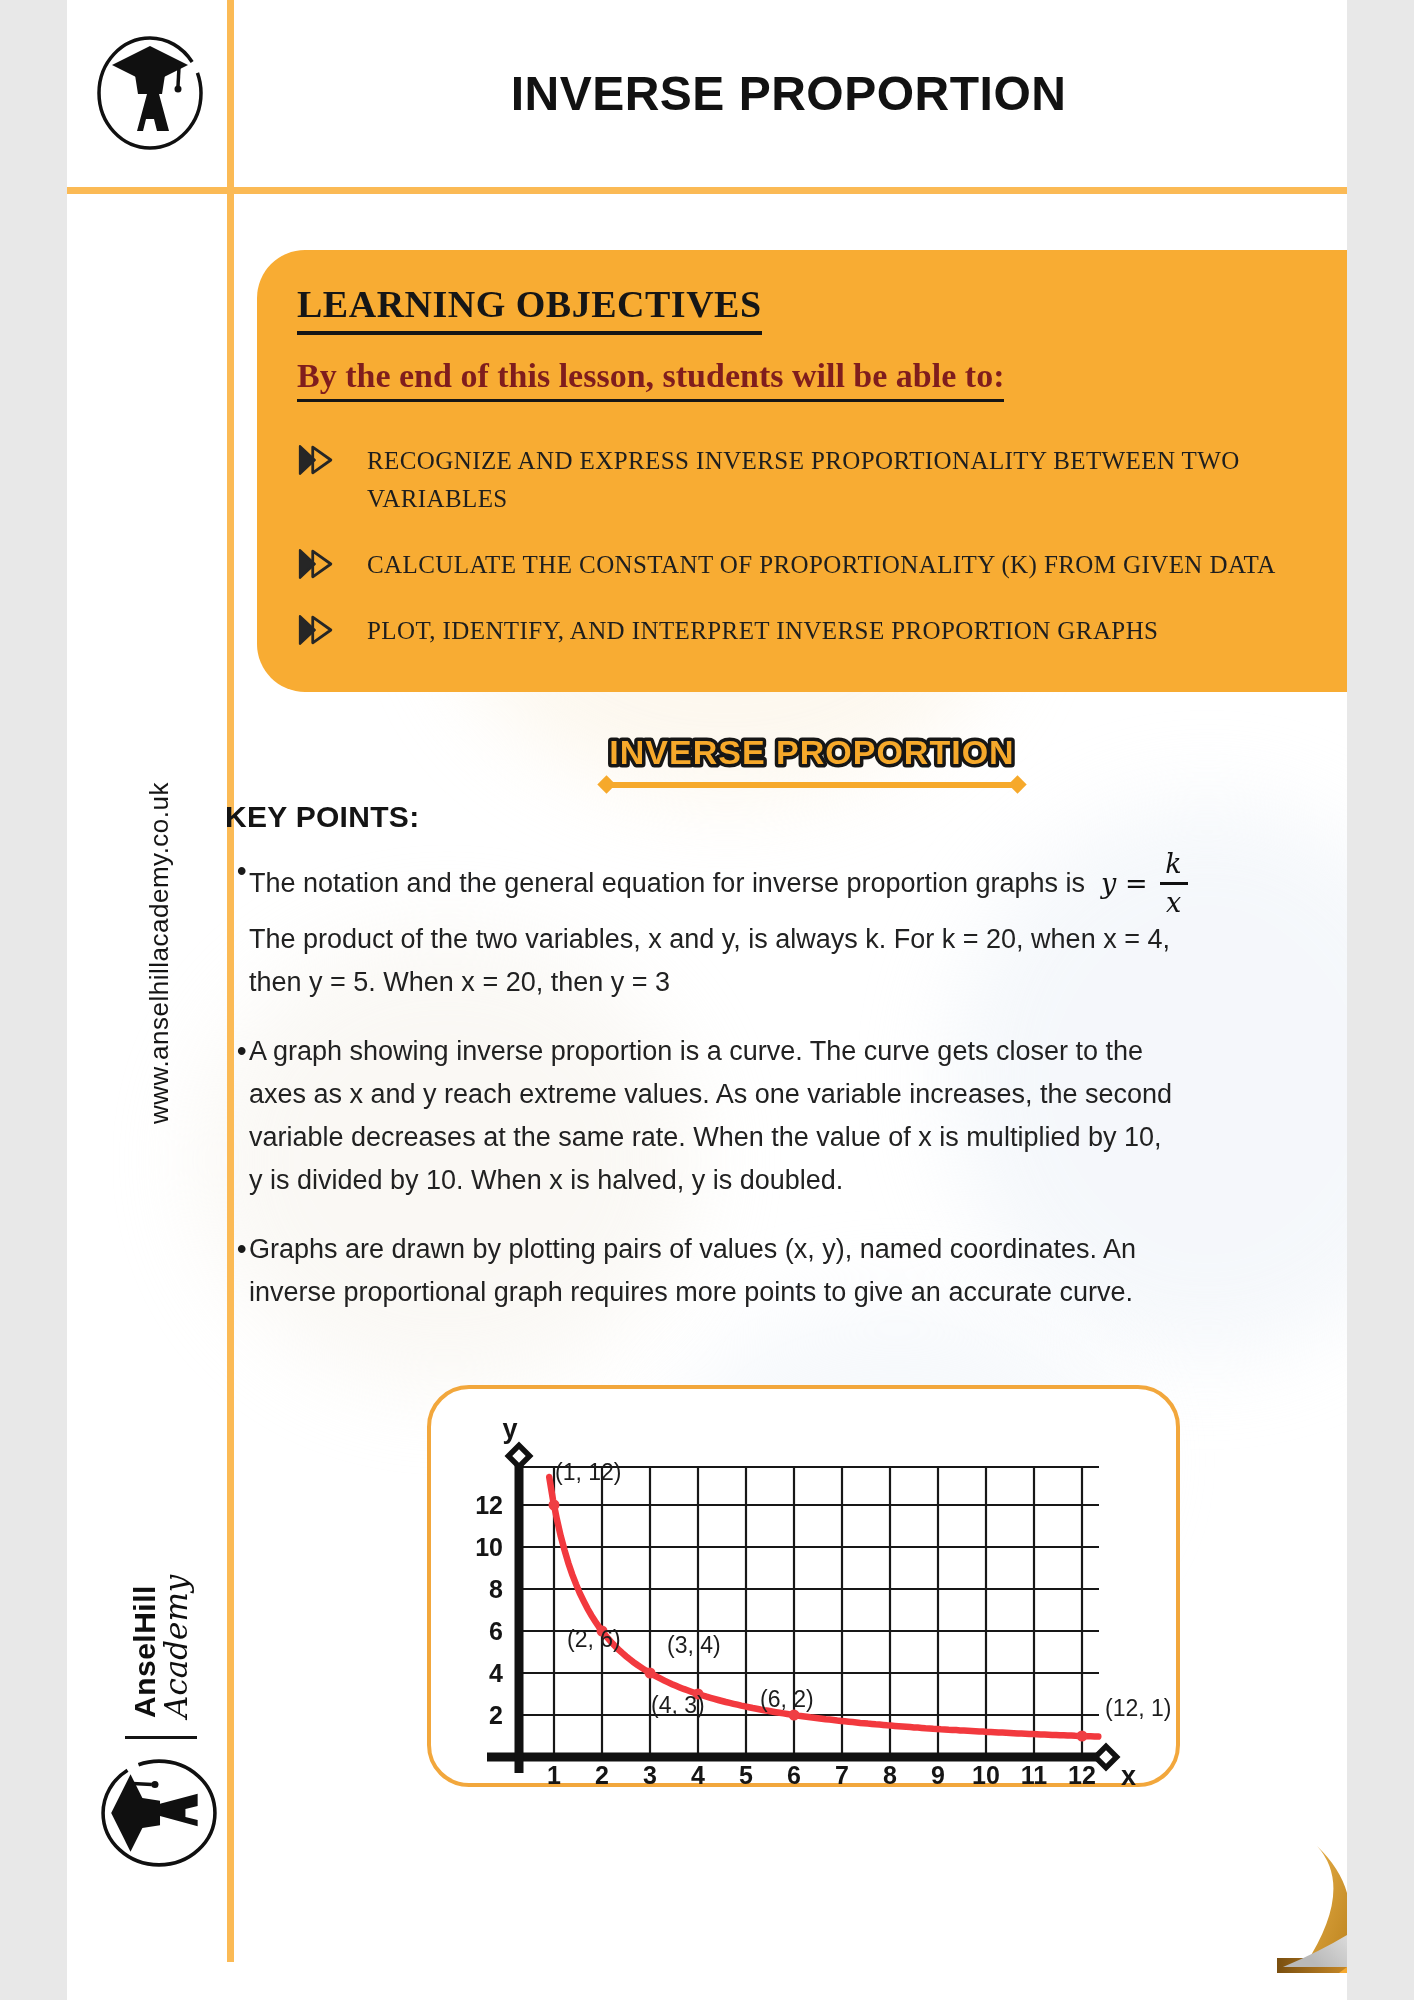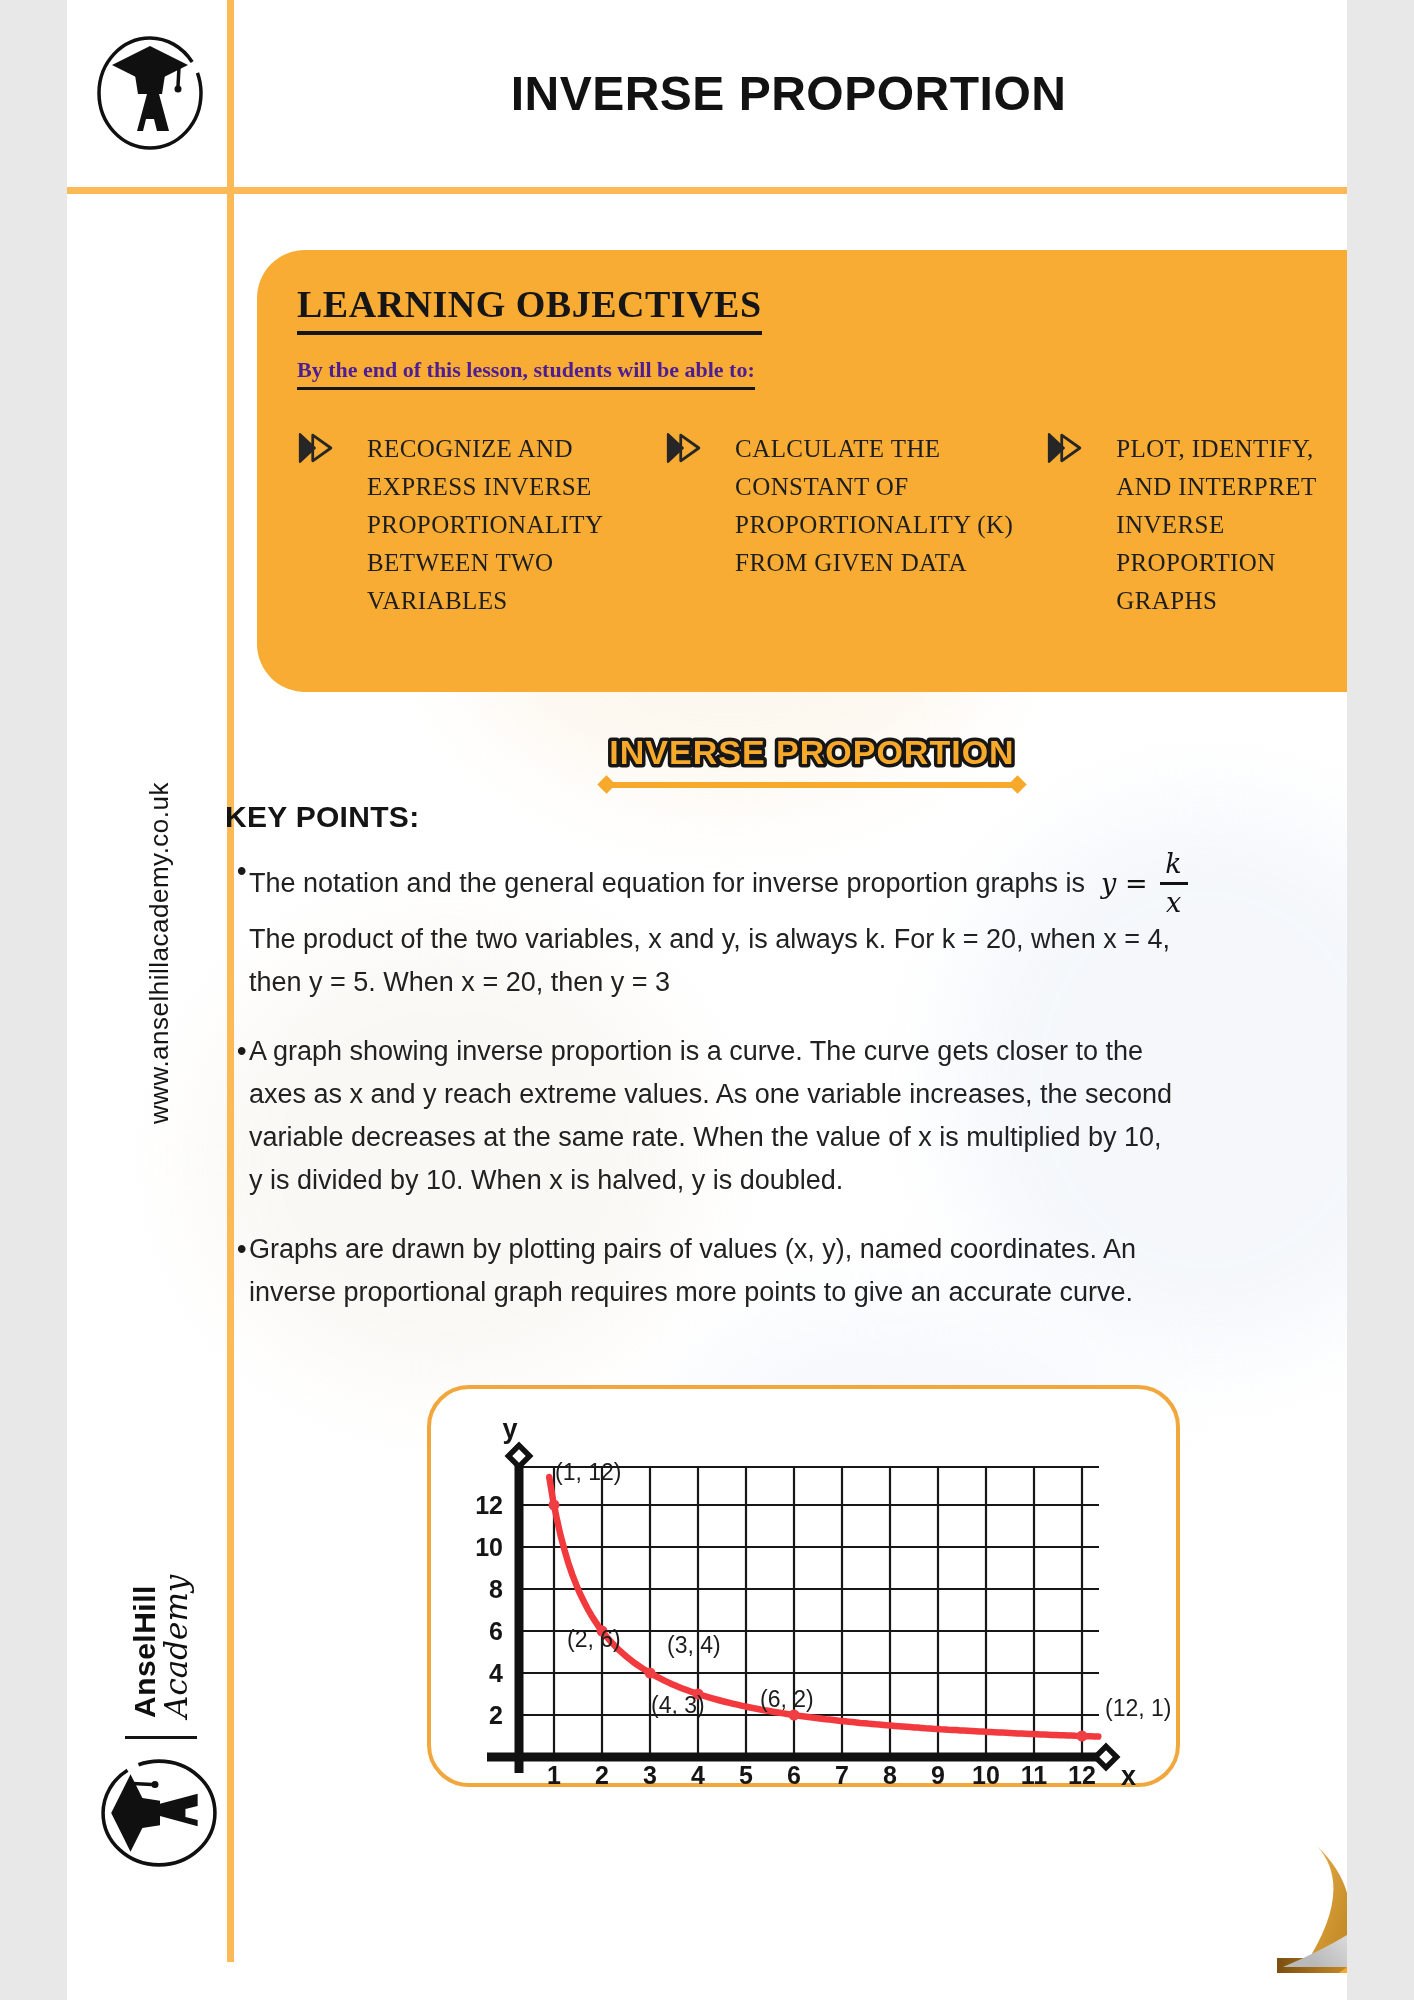--- a/index.html
+++ b/index.html
@@ -17,23 +17,23 @@
 
   
   #page-title{left:163px;right:0;top:66px;text-align:center;font-size:48px;font-weight:800;
               letter-spacing:.5px;color:#121212;}
 
   
   #objectives{left:190px;top:250px;width:1140px;height:442px;background:#F8AC33;
               border-radius:48px;padding:32px 40px;font-family:Liberation Serif, serif;}
   #obj-heading{display:inline-block;font-size:38px;font-weight:800;color:#161616;
                border-bottom:4px solid #161616;padding-bottom:5px;letter-spacing:.5px;}
-  #obj-sub{display:inline-block;margin-top:22px;font-size:22px;font-weight:800;color:#4c1d95;
+  #obj-sub{display:inline-block;margin-top:22px;font-size:34px;font-weight:800;color:#7f1d1d;
            border-bottom:3.5px solid #161616;padding-bottom:4px;}
-  #obj-list{margin-top:40px;display:flex;flex-direction:row;gap:28px;}
+  #obj-list{margin-top:40px;display:flex;flex-direction:column;gap:28px;}
   .obj-item{display:flex;gap:30px;align-items:flex-start;}
   .obj-icon{flex:0 0 40px;margin-top:2px;}
   .obj-text{font-size:25px;font-weight:500;letter-spacing:.4px;line-height:38px;
             color:#1e1e1e;white-space:pre-line;}
 
   
   #banner{left:160px;top:726px;width:1170px;text-align:center;}
   #banner-inner{display:inline-block;position:relative;width:420px;}
   #banner-line{position:relative;height:6px;background:#F6A92B;margin:0 10px;}
   .diamond{position:absolute;width:13px;height:13px;background:#F6A92B;top:-4px;

